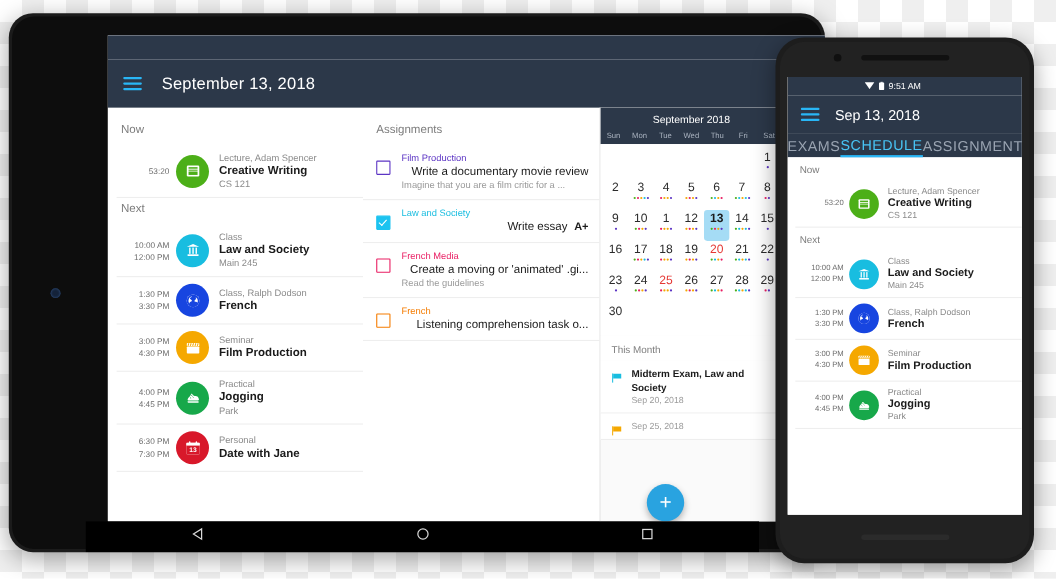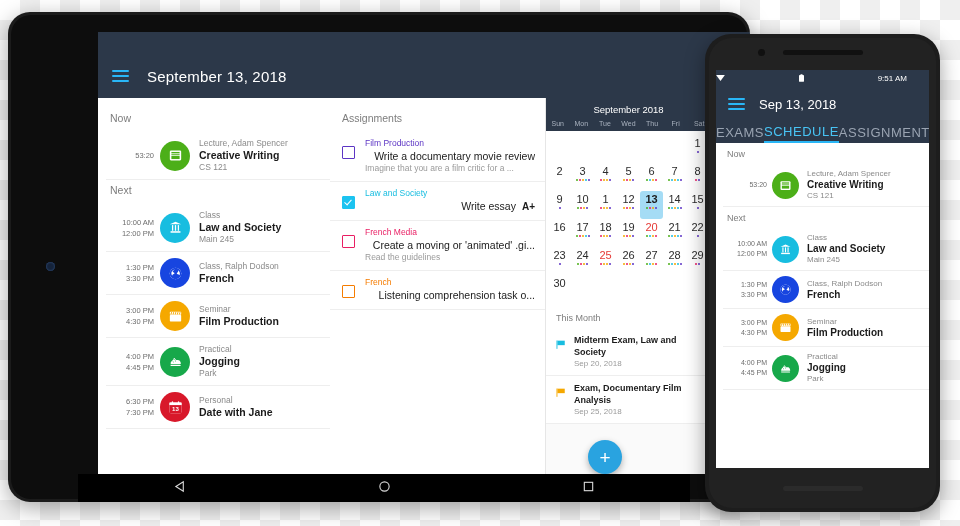--- a/index.html
+++ b/index.html
@@ -101,21 +101,21 @@
   .phone{
     position:absolute;left:705px;top:34px;width:235px;height:478px;
     background:#1d1d1d;border-radius:26px;box-shadow:0 6px 20px rgba(0,0,0,.38);overflow:hidden;
   }
   .phone-in{position:absolute;inset:4px;background:#222;border-radius:23px;}
   .phone-speaker{position:absolute;left:78px;top:16px;width:80px;height:5px;border-radius:3px;background:#111;}
   .phone-cam{position:absolute;left:53px;top:15px;width:7px;height:7px;border-radius:50%;background:#101010;}
   .phone-bottom-bar{position:absolute;left:78px;top:452px;width:80px;height:5px;border-radius:3px;background:#2b2b2b;}
   .phone-screen{position:absolute;left:11px;top:36px;width:213px;height:398px;background:#fff;overflow:hidden;}
 
-  .ph-status{height:17px;background:#2c3849;display:flex;align-items:center;justify-content:space-between;
+  .ph-status{height:17px;background:#2c3849;display:flex;align-items:center;justify-content:center;
     padding-right:22px;gap:4px;color:#fff;font-size:8px;}
   .ph-appbar{height:34px;background:#2c3849;display:flex;align-items:center;padding:0 12px;}
   .ph-title{color:#fff;font-size:13px;}
   .ph-tabs{height:22px;background:#2c3849;display:flex;}
   .ph-tab{flex:1;text-align:center;font-size:13px;color:#9aa4b2;letter-spacing:.5px;
     display:flex;align-items:center;justify-content:center;cursor:pointer;}
   .ph-tab.act{color:#48c4f5;border-bottom:2px solid #29b6f6;}
   .ph-body{background:#fff;height:325px;overflow:hidden;}
   .ph-sec{font-size:9px;color:#7d7d7d;padding:6px 0 5px 11px;}
   .pev{display:flex;align-items:center;padding:5px 8px 5px 4px;border-bottom:1px solid #eee;margin-left:7px;}
@@ -615,21 +615,20 @@
     </span>
               </div>
   <div class="mrow">
     <span class="flag">
       <svg width="10" height="10" viewBox="0 0 12 12">
                     <rect x="0.6" y="0.6" width="1.1" height="10" fill="#f5a800"></rect>
                     <polygon points="1.7,0.8 10.5,0.8 10.5,6.2 1.7,6.2" fill="#f5a800"></polygon>
                   </svg>
     </span>
     <span>
-      <span class="mrow-t" style="display:block">Exam, Documentary Film Analysis</span>
       <span class="mrow-d" style="display:block">Sep 25, 2018</span>
     </span>
               </div>
             </div>
         </div>
       </div>
 
       <div class="fab fab-tab">
         <span>+</span>
       </div>

